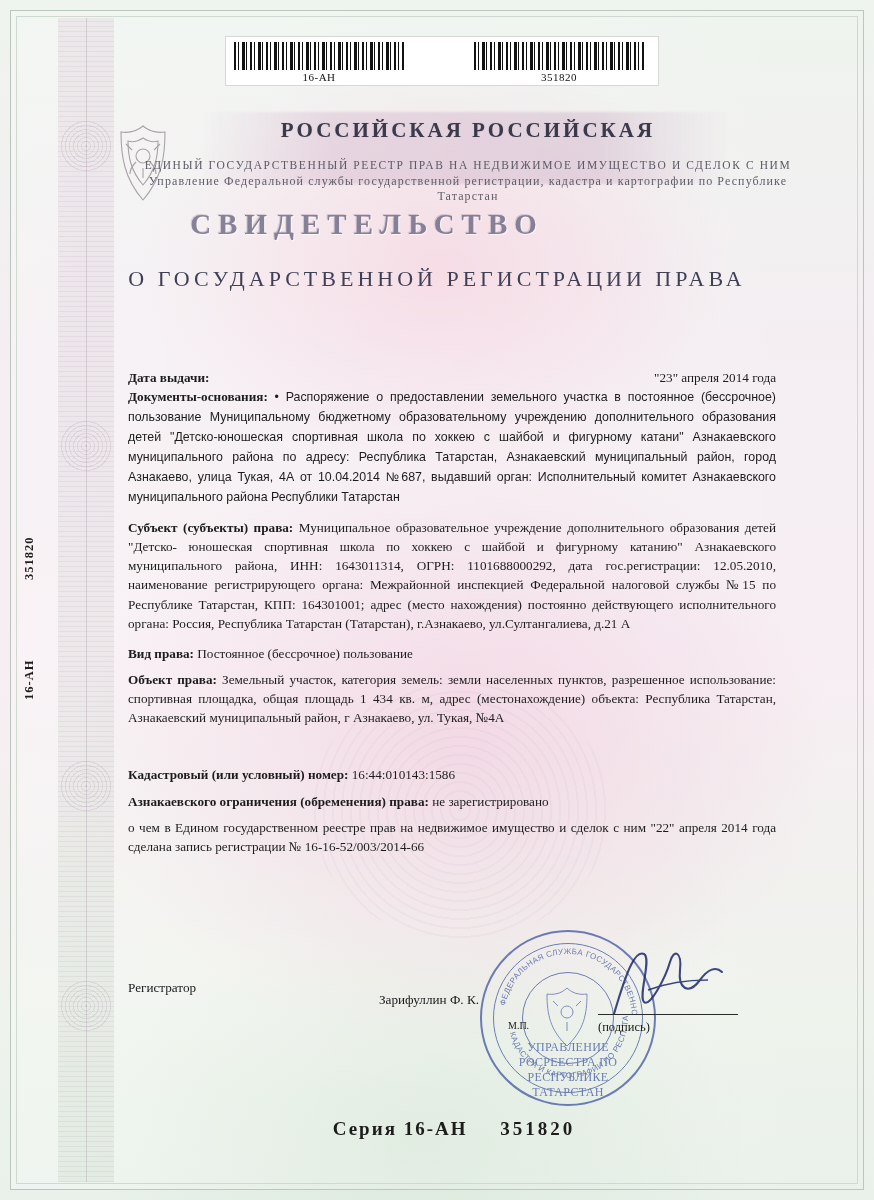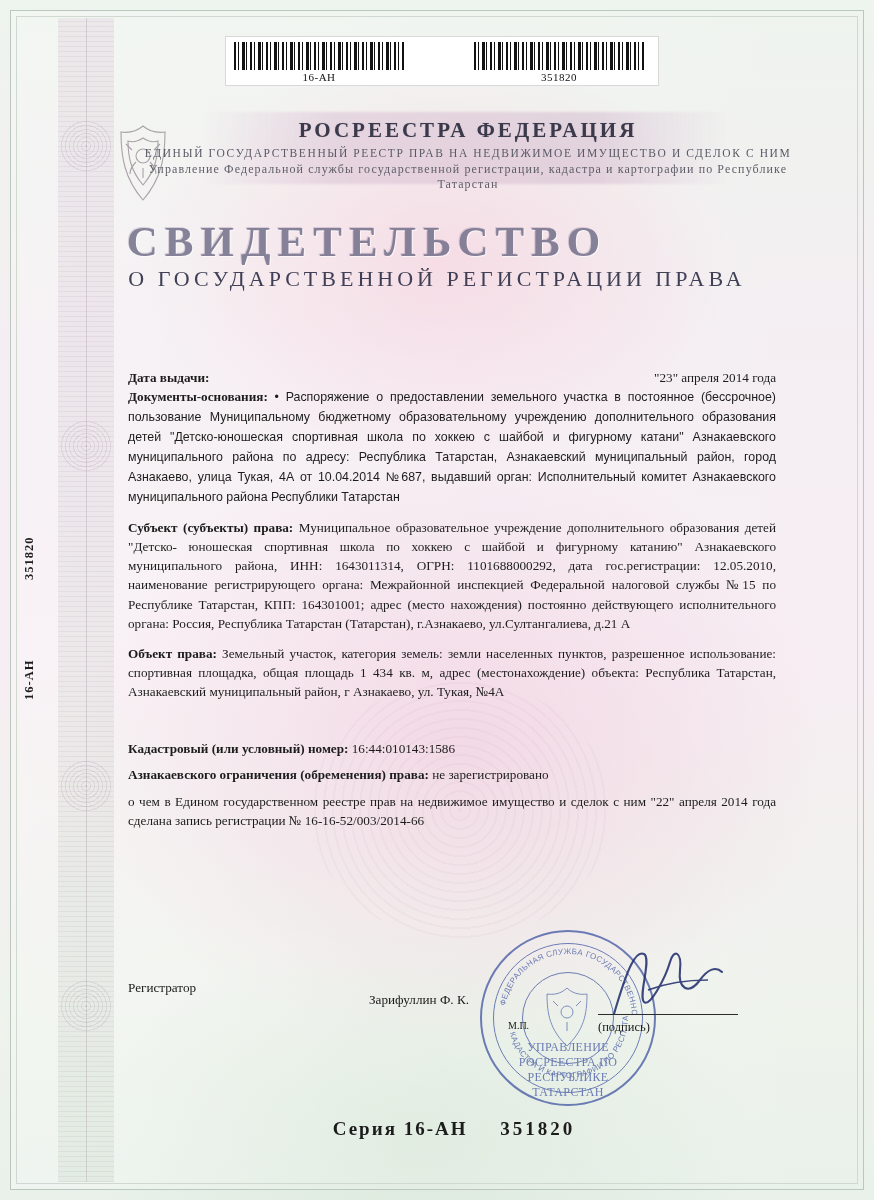--- a/index.html
+++ b/index.html
@@ -96,21 +96,21 @@
     text-align: center;
   }
   .rf-title {
     font-size: 21px;
     letter-spacing: 3px;
     font-weight: bold;
     color: #3a3a4a;
     text-shadow: 0 0 1px rgba(180,150,180,0.5);
   }
   .egrp-line {
-    margin-top: 4px;
+    margin-top: 16px;
     font-size: 11.5px;
     letter-spacing: 1.6px;
     color: #5a5a66;
   }
   .org-line {
     margin-top: 3px;
     font-size: 12px;
     letter-spacing: 1.1px;
     color: #5e5e68;
   }
@@ -126,23 +126,23 @@
   .emblem {
     position: absolute;
     left: 106px; top: 120px;
     width: 74px; height: 86px;
     opacity: 0.55;
   }
 
   
   .doc-title {
     position: absolute;
-    left: 0; top: 217px; width: 734px;
+    left: 0; top: 208px; width: 734px;
     text-align: center;
-    font-size: 43px;
+    font-size: 29px;
     font-weight: bold;
     letter-spacing: 7px;
     color: #6d6b86;
     opacity: 0.82;
     text-shadow: 1px 1px 0 rgba(255,255,255,0.8), -1px -1px 0 rgba(140,120,150,0.35);
   }
   .doc-subtitle {
     position: absolute;
     left: 0; top: 266px; width: 874px;
     text-align: center;
@@ -199,21 +199,21 @@
 
   
   .sig-area {
     position: absolute;
     left: 128px; top: 980px;
     width: 648px;
     font-size: 13.2px;
   }
   .registrar-label { font-weight: normal; }
   .sig-name {
-    position: absolute; left: 241px; top: 12px;
+    position: absolute; left: 251px; top: 12px;
     font-size: 13.2px;
   }
   .sig-line {
     position: absolute; left: 470px; top: 34px;
     width: 140px; border-bottom: 1px solid #2b2b2b;
   }
   .mp {
     position: absolute; left: 380px; top: 40px;
     font-size: 10px;
   }
@@ -302,21 +302,21 @@
     <g fill="none" stroke="#6b5f6b" stroke-width="1.1">
       <path d="M37 6 C30 12 22 13 15 12 C15 36 18 58 37 80 C56 58 59 36 59 12 C52 13 44 12 37 6Z"></path>
       <path d="M37 18 c-6 4 -12 4 -15 3 c0 16 3 30 15 44 c12 -14 15 -28 15 -44 c-3 1 -9 1 -15 -3Z"></path>
       <circle cx="37" cy="36" r="7"></circle>
       <path d="M26 30 l-6 -6 M48 30 l6 -6 M37 48 v10"></path>
       <path d="M30 42 c-4 4 -6 8 -6 12 M44 42 c4 4 6 8 6 12"></path>
     </g>
   </svg>
 
   <div class="header-block">
-    <div class="rf-title">РОСРЕЕСТРА  ФЕДЕРАЦИЯ</div>
+    <div class="rf-title">РОССИЙСКАЯ  РОССИЙСКАЯ</div>
     <div class="egrp-line">ЕДИНЫЙ ГОСУДАРСТВЕННЫЙ РЕЕСТР ПРАВ НА НЕДВИЖИМОЕ ИМУЩЕСТВО И СДЕЛОК С НИМ</div>
     <div class="org-line">Управление  Федеральной службы  государственной  регистрации,  кадастра  и  картографии  по  Республике  Татарстан</div>
   </div>
 
   <div class="doc-title">СВИДЕТЕЛЬСТВО</div>
   <div class="doc-subtitle">О  ГОСУДАРСТВЕННОЙ  РЕГИСТРАЦИИ  ПРАВА</div>
 
   <div class="wm-center"></div>
 
   <div class="vert num">351820</div>
@@ -332,20 +332,24 @@
     <div class="blk">
       <span class="lbl">Документы-основания:</span>
       <span class="sans">• Распоряжение о предоставлении земельного участка в постоянное (бессрочное) пользование Муниципальному бюджетному образовательному учреждению дополнительного образования детей "Детско-юношеская спортивная школа по хоккею с шайбой и фигурному катани" Азнакаевского муниципального района по адресу: Республика Татарстан, Азнакаевский муниципальный район, город Азнакаево, улица Тукая, 4А от 10.04.2014 №687, выдавший орган: Исполнительный комитет Азнакаевского муниципального района Республики Татарстан</span>
     </div>
 
     <div class="blk">
       <span class="lbl">Субъект (субъекты) права:</span>
       <span>Муниципальное образовательное учреждение дополнительного образования детей "Детско- юношеская спортивная школа по хоккею с шайбой и фигурному катанию" Азнакаевского муниципального района, ИНН: 1643011314, ОГРН: 1101688000292, дата гос.регистрации: 12.05.2010, наименование регистрирующего органа: Межрайонной инспекцией Федеральной налоговой службы №15 по Республике Татарстан, КПП: 164301001; адрес (место нахождения) постоянно действующего исполнительного органа: Россия, Республика Татарстан (Татарстан), г.Азнакаево, ул.Султангалиева, д.21 А</span>
     </div>
 
+    <div class="blk tight">
+      <span class="lbl">Вид права:</span>
+      <span>Постоянное (бессрочное) пользование</span>
+    </div>
 
     <div class="blk" style="margin-bottom:38px">
       <span class="lbl">Объект права:</span>
       <span>Земельный участок, категория земель: земли населенных пунктов, разрешенное использование: спортивная площадка, общая площадь 1 434 кв. м, адрес (местонахождение) объекта: Республика Татарстан, Азнакаевский муниципальный район, г Азнакаево, ул. Тукая, №4А</span>
     </div>
 
     <div class="blk tight">
       <span class="lbl">Кадастровый (или условный) номер:</span>
       <span>16:44:010143:1586</span>
     </div>

